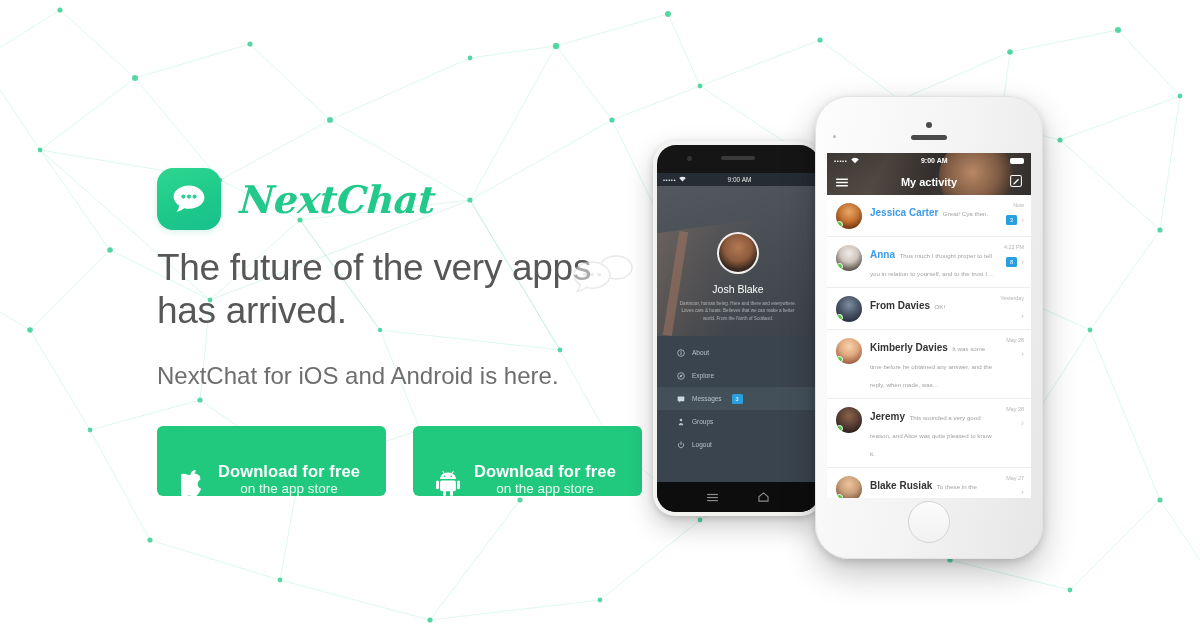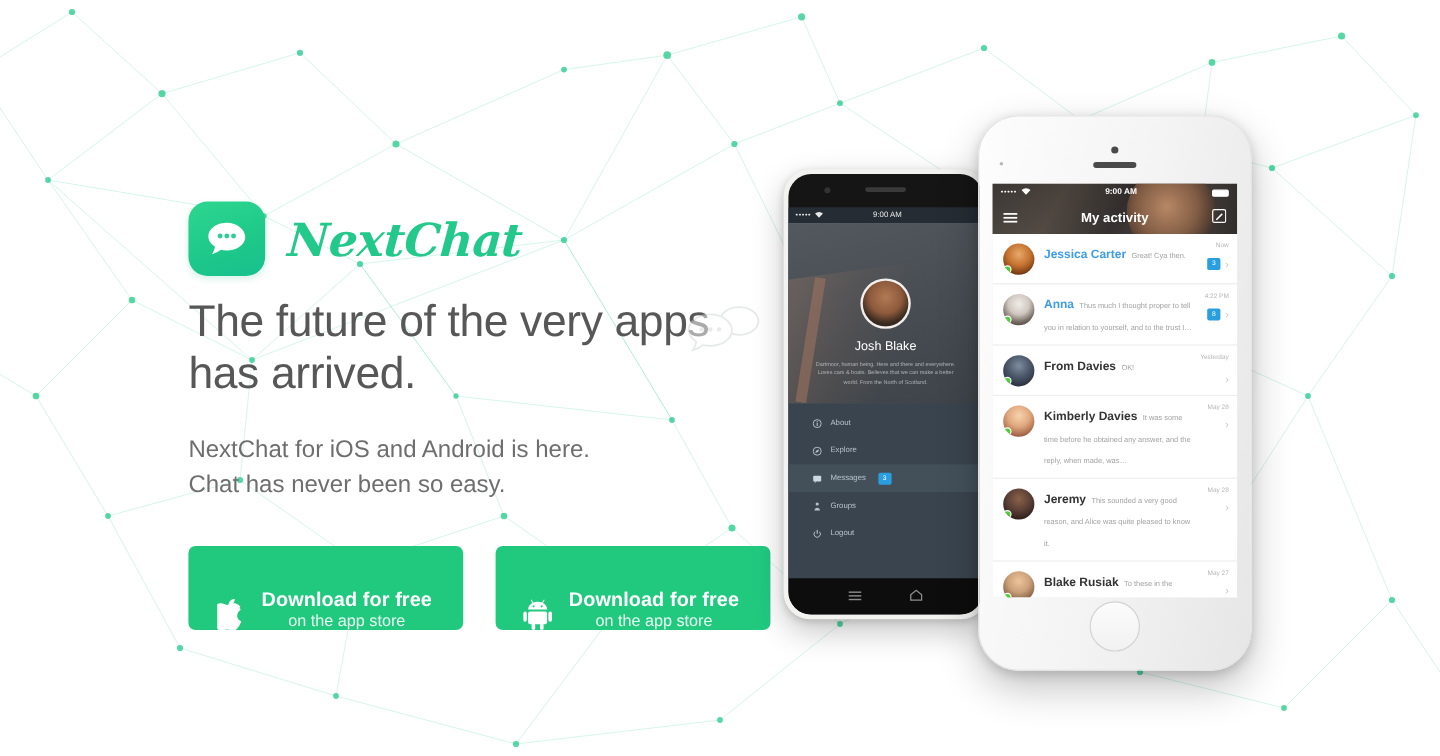--- a/index.html
+++ b/index.html
@@ -36,21 +36,21 @@
     margin-top: 16px;
     font-size: 37px; line-height: 43px;
     font-weight: 400; color: #575757;
     letter-spacing: -0.3px;
     position: relative; width: 520px;
   }
   .headline .l2 { display: block; }
   .bubblemark { position: absolute; left: 415px; top: 6px; opacity: .5; }
   .subcopy {
     margin-top: 29px;
-    font-size: 20px; line-height: 29px;
+    font-size: 24px; line-height: 29px;
     color: #6e6e6e; font-weight: 400;
   }
   .btnrow { margin-top: 36px; display: flex; gap: 27px; }
   .dlbtn {
     display: flex; align-items: flex-end; gap: 13px;
     background: #21c97f; border-radius: 6px;
     padding: 0 26px 0 22px; height: 70px;
     cursor: pointer; border: none;
   }
   .dlbtn .glyph { width: 26px; display: flex; justify-content: center; align-items: center; }
@@ -253,21 +253,20 @@
         <path d="M44 4c-9 0-16 5.2-16 11.6 0 2.3.9 4.5 2.5 6.3 -.3 2-1.1 4-2.4 5.6 2.5-.6 4.6-1.8 6-2.9 2.7 1.5 6.2 2.4 9.9 2.4 9 0 16-5.2 16-11.6S53 4 44 4z" fill="none" stroke="#cfd6d4" stroke-width="1.5"></path>
         <path d="M20 10c-9.9 0-18 5.8-18 12.9 0 3.9 2.4 7.4 6.2 9.8 -.3 2.4-1.3 4.9-2.9 7 3.3-.8 6.4-2.5 8.6-4.2 1.9.5 3.9.7 6.1.7 9.9 0 18-5.8 18-12.9S29.9 10 20 10z" fill="#ffffff" stroke="#cfd6d4" stroke-width="1.5"></path>
         <circle cx="12.8" cy="22.5" r="1.85" fill="#cfd6d4"></circle>
         <circle cx="20" cy="22.5" r="1.85" fill="#cfd6d4"></circle>
         <circle cx="27.2" cy="22.5" r="1.85" fill="#cfd6d4"></circle>
       </svg>
     </div>
 
     <div class="subcopy">
       <div>NextChat for iOS and Android is here.</div>
-      <div>Chat has never been so easy.</div>
     </div>
 
     <div class="btnrow">
       <button class="dlbtn">
         <span class="glyph">
           <svg width="22" height="26" viewBox="0 0 22 26">
             <path d="M14.6 0c.1 1.5-.5 2.9-1.4 3.9 -.9 1-2.3 1.8-3.7 1.7 -.2-1.5.5-3 1.4-4C11.8.7 13.3 0 14.6 0z" fill="#fff"></path>
             <path d="M19.6 9.2c-1.9 1.2-3 3-2.9 5.4 .1 2.7 2.4 3.7 3.4 4.1 -.1.3-.7 2.3-2.2 4.4 -1.3 1.8-2.6 3.6-4.7 3.6 -2 0-2.7-1.2-5-1.2 -2.3 0-3 1.2-4.9 1.2 -2 .1-3.5-1.9-4.8-3.7 -2.7-3.8-4.8-10.7-2-15.4 1.4-2.3 3.8-3.8 6.5-3.8 2 0 3.8 1.3 5 1.3 1.2 0 3.5-1.6 5.8-1.4 1 0 3.8.4 5.6 3 -.1.1-.6.4-.8.5z" fill="#fff"></path>
           </svg>
         </span>

